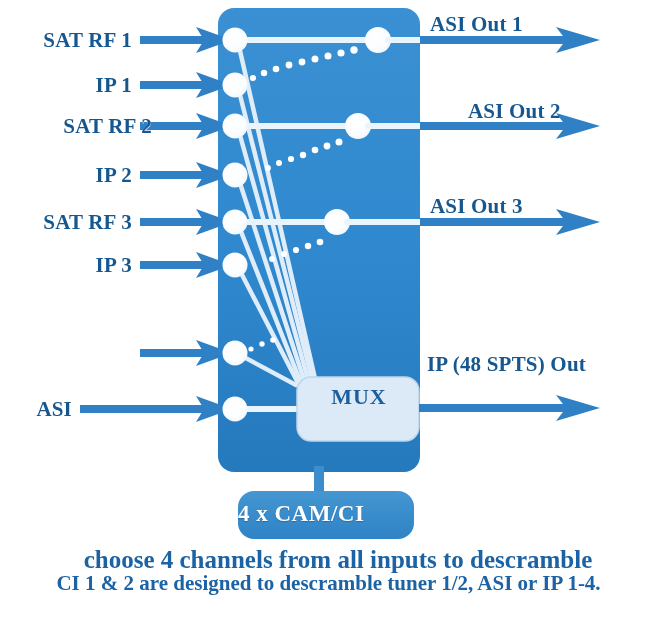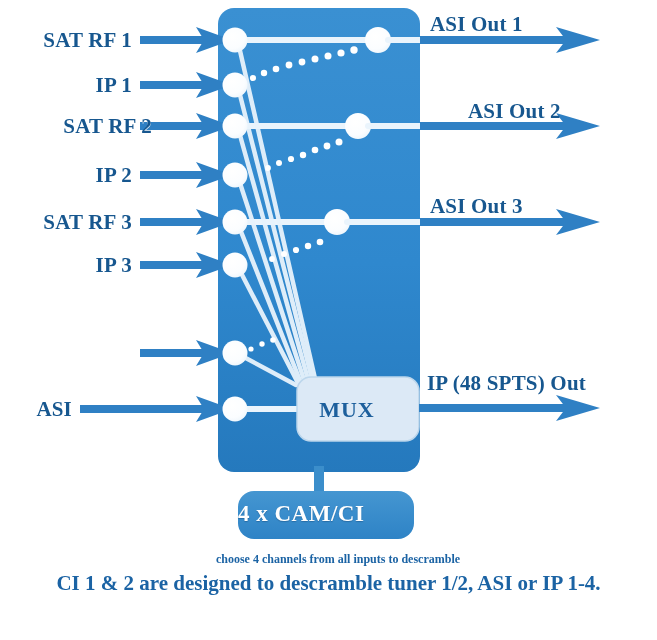--- a/index.html
+++ b/index.html
@@ -58,21 +58,21 @@
     position: absolute;
     left: 0;
     top: 548px;
     width: 657px;
     text-align: center;
     color: #1b63a4;
     font-family: "Liberation Serif", "DejaVu Serif", serif;
     font-weight: bold;
   }
   #caption .cap-line { display: block; white-space: nowrap; }
-  #cap-0 { font-size: 12px; line-height: 23px; margin-left: 19px; }
+  #cap-0 { font-size: 25px; line-height: 23px; margin-left: 19px; }
   #cap-1 { font-size: 21px; line-height: 25px; }
   #cap-2 { font-size: 21px; line-height: 25px; }
   #watermark {
     position: absolute;
     left: 190px;
     top: 283px;
     font-family: "DejaVu Sans", "Liberation Sans", sans-serif;
     font-size: 40px;
     font-weight: 400;
     letter-spacing: -0.5px;
@@ -242,23 +242,23 @@
   <div class="lbl lbl-in" style="left:0px; top:73px; width:132px;"><span>IP 1</span></div>
   <div class="lbl lbl-in" style="left:0px; top:114px; width:132px;margin-left:20px;"><span>SAT RF 2</span></div>
   <div class="lbl lbl-in" style="left:0px; top:163px; width:132px;"><span>IP 2</span></div>
   <div class="lbl lbl-in" style="left:0px; top:210px; width:132px;"><span>SAT RF 3</span></div>
   <div class="lbl lbl-in" style="left:0px; top:253px; width:132px;"><span>IP 3</span></div>
   <div class="lbl lbl-in" style="left:0px; top:397px; width:72px;"><span>ASI</span></div>
 
   <div class="lbl lbl-out" style="left:430px; top:12px;"><span>ASI Out 1</span></div>
   <div class="lbl lbl-out" style="left:428px; top:99px;margin-left:40px;"><span>ASI Out 2</span></div>
   <div class="lbl lbl-out" style="left:430px; top:194px;"><span>ASI Out 3</span></div>
-  <div class="lbl lbl-out" style="left:427px; top:371px;"><span>IP (48 SPTS) Out</span></div>
-
-  <div class="box-text" id="mux-label" style="left:297px; top:397px; width:100px; text-align:center;">MUX</div>
+  <div class="lbl lbl-out" style="left:427px; top:352px;"><span>IP (48 SPTS) Out</span></div>
+
+  <div class="box-text" id="mux-label" style="left:297px; top:384px; width:100px; text-align:center;padding-left:12px;">MUX</div>
   <div class="box-text" id="cam-label" style="left:238px; top:501px; width:184px; text-align:left;">4 x CAM/CI</div>
 
 
   <div id="caption">
     <span class="cap-line" id="cap-0">choose 4 channels from all inputs to descramble</span>
     <span class="cap-line" id="cap-1">CI 1 &amp; 2 are designed to descramble tuner 1/2,  ASI or IP 1-4.</span>
   </div>
 
 </div>
 

